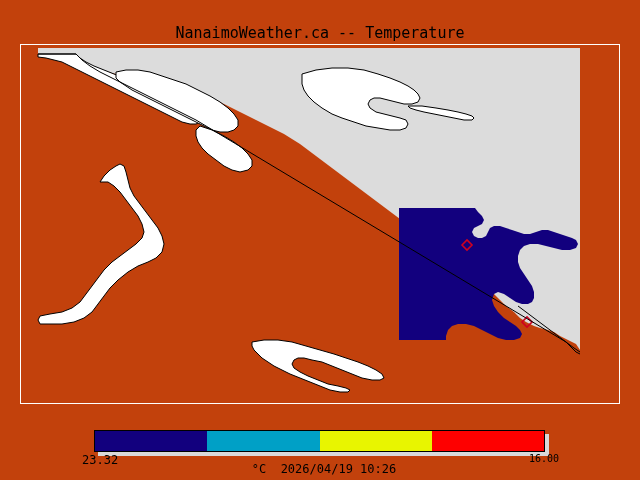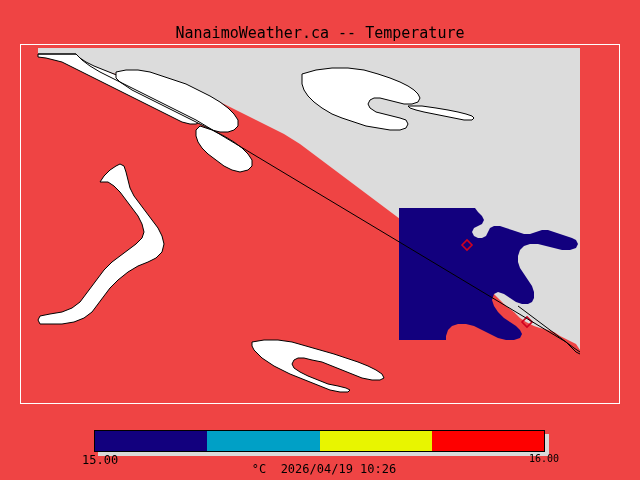--- a/index.html
+++ b/index.html
@@ -4,21 +4,21 @@
 <style>
   html, body {
     margin: 0;
     padding: 0;
     background: #ffffff;
   }
   #page {
     position: relative;
     width: 640px;
     height: 480px;
-    background: #ef4444;
+    background: #c2410c;
     overflow: hidden;
     font-family: "DejaVu Sans Mono", "Liberation Mono", monospace;
   }
   #title {
     position: absolute;
     left: 0;
     top: 24px;
     width: 640px;
     text-align: center;
     font-size: 15px;
@@ -223,18 +223,18 @@
   <div id="colorbar-wrap">
     <div id="colorbar-shadow"></div>
     <div id="colorbar">
       <div class="cb-band" style="background:#12007e"></div>
       <div class="cb-band" style="background:#00a0c6"></div>
       <div class="cb-band" style="background:#e8f500"></div>
       <div class="cb-band" style="background:#fe0000"></div>
     </div>
   </div>
 
-  <div id="cb-min">15.00</div>
+  <div id="cb-min">23.32</div>
   <div id="cb-max">16.00</div>
 
   <div id="footer">°C  2026/04/19 10:26</div>
 
 </div>
 
 </body></html>

